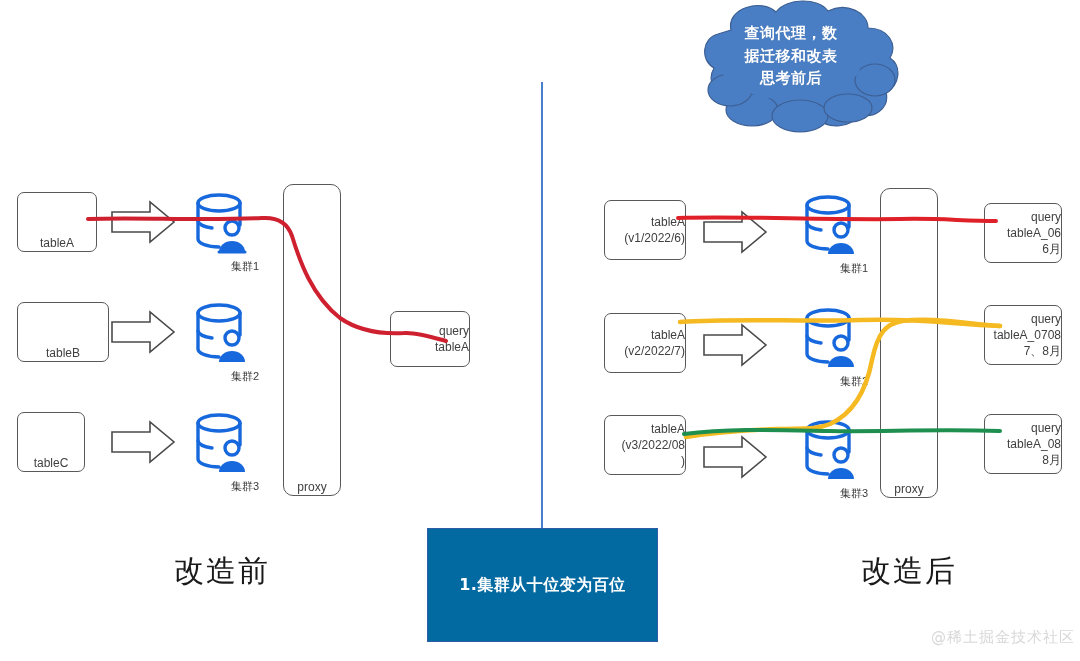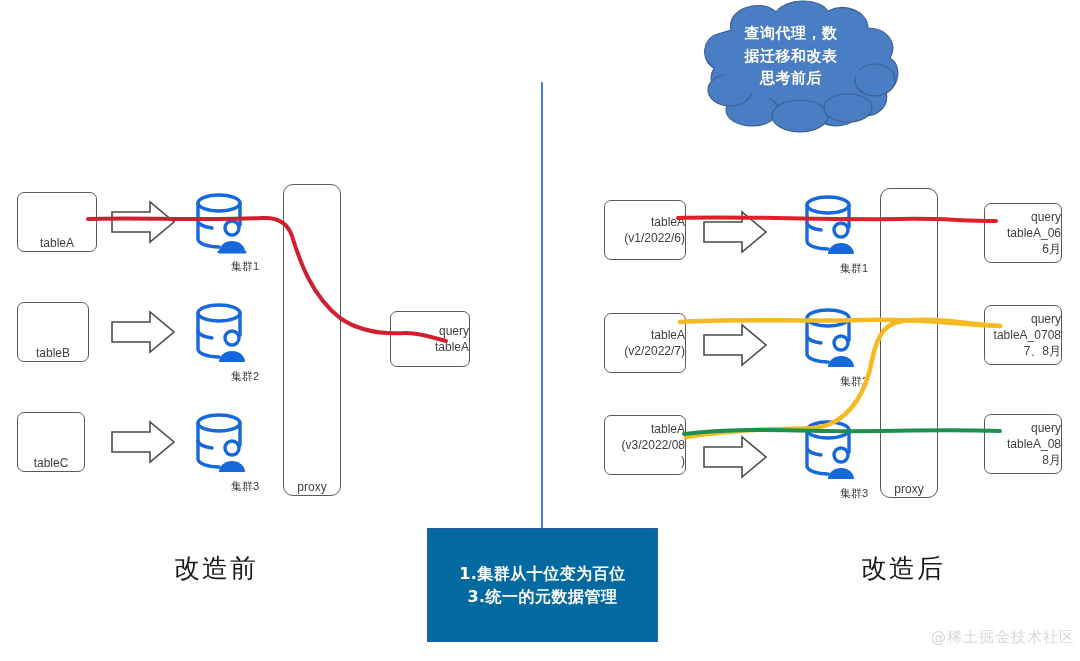--- a/index.html
+++ b/index.html
@@ -13,21 +13,21 @@
     position:absolute;border:1.6px solid #595959;border-radius:7px;background:#fff;
     display:flex;align-items:flex-end;justify-content:center;text-align:center;
     color:#404040;font-size:12px;line-height:1.35;box-sizing:border-box;
   }
   .box.sharp{border-radius:10px;}
   .clabel{
     position:absolute;font-size:11px;color:#3b3b3b;text-align:right;width:80px;
     font-family:Liberation Sans, sans-serif;
   }
   .sectiontitle{
-    position:absolute;font-size:26px;color:#1a1a1a;font-weight:400;letter-spacing:2px;
+    position:absolute;font-size:30px;color:#1a1a1a;font-weight:400;letter-spacing:2px;
     font-family:"DejaVu Sans","Liberation Sans",sans-serif;
   }
   .bluebox{
     position:absolute;background:#0369a1;border:1px solid #2f5ca8;
     display:flex;flex-direction:column;align-items:center;justify-content:center;
     color:#ffffff;font-size:16px;font-weight:bold;line-height:1.45;letter-spacing:.5px;
     font-family:"DejaVu Sans","Liberation Sans",sans-serif;
   }
   .bluebox div{white-space:nowrap;}
   .cloudtext{
@@ -141,21 +141,21 @@
         <path d="M807 448 a21 8 0 0 0 14 7"></path>
         <circle cx="841" cy="455" r="7"></circle>
         <path d="M828 479 a13 11 0 0 1 26 0 z" fill="#1668dc" stroke="none"></path>
       </g>
     </g>
   </svg>
 
   <div class="box" style="left:17px;top:192px;width:80px;height:60px;">
     <span>tableA</span>
   </div>
-  <div class="box" style="left:17px;top:302px;width:72px;height:60px;">
+  <div class="box" style="left:17px;top:302px;width:92px;height:60px;">
     <span>tableB</span>
   </div>
   <div class="box" style="left:17px;top:412px;width:68px;height:60px;">
     <span>tableC</span>
   </div>
 
   <div class="clabel" style="left:179px;top:259px;">集群1</div>
   <div class="clabel" style="left:179px;top:369px;">集群2</div>
   <div class="clabel" style="left:179px;top:479px;">集群3</div>
 
@@ -218,18 +218,17 @@
              C852 414 866 392 872 360 C878 332 886 324 902 321 C930 317 962 323 1000 326" fill="none" stroke="#f5b921" stroke-width="4.5" stroke-linecap="round"></path>
 
     <path d="M684 434 C730 428 780 430 830 431 C880 432 930 429 1000 431" fill="none" stroke="#1e8f4e" stroke-width="4" stroke-linecap="round"></path>
   </svg>
 
   <div class="sectiontitle" style="left:174px;top:551px;">改造前</div>
   <div class="sectiontitle" style="left:814px;top:551px;margin-left:47px;">改造后</div>
 
   <div class="bluebox" style="left:427px;top:528px;width:229px;height:112px;">
     <div>1.集群从十位变为百位</div>
-    <div>3.统一的元数据管理</div>
   </div>
 
   <div class="watermark">@稀土掘金技术社区</div>
 
 </div>
 
 </body></html>

